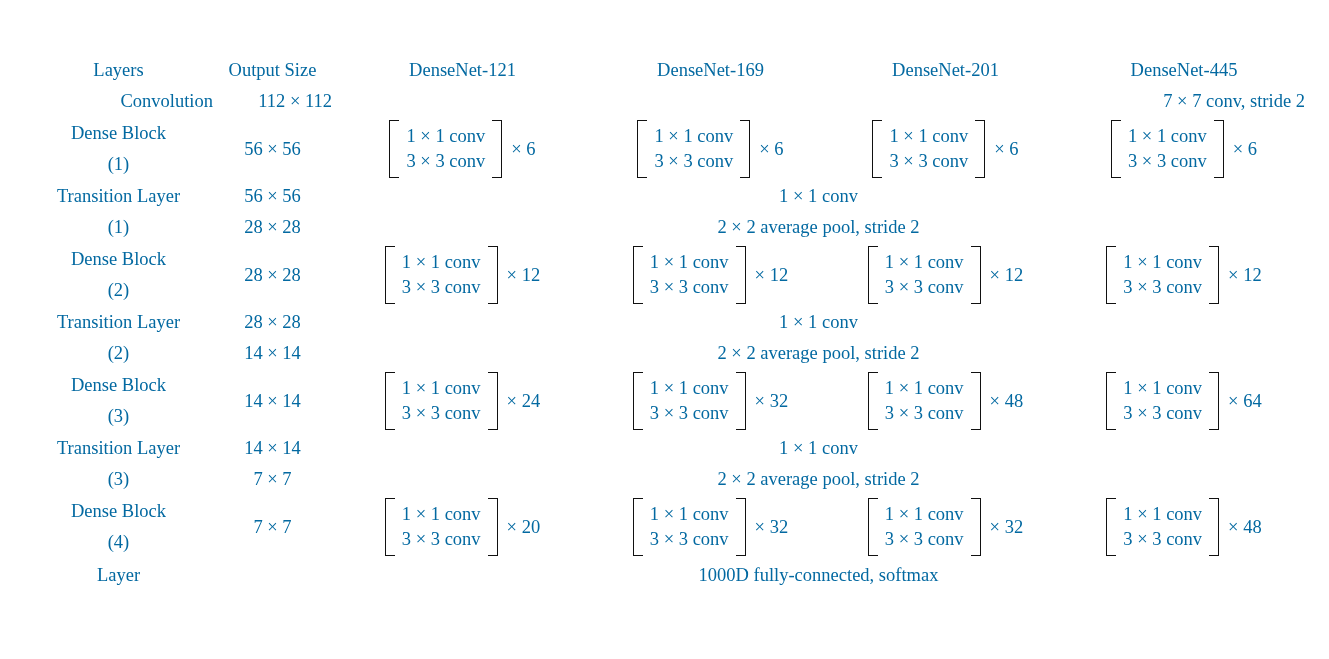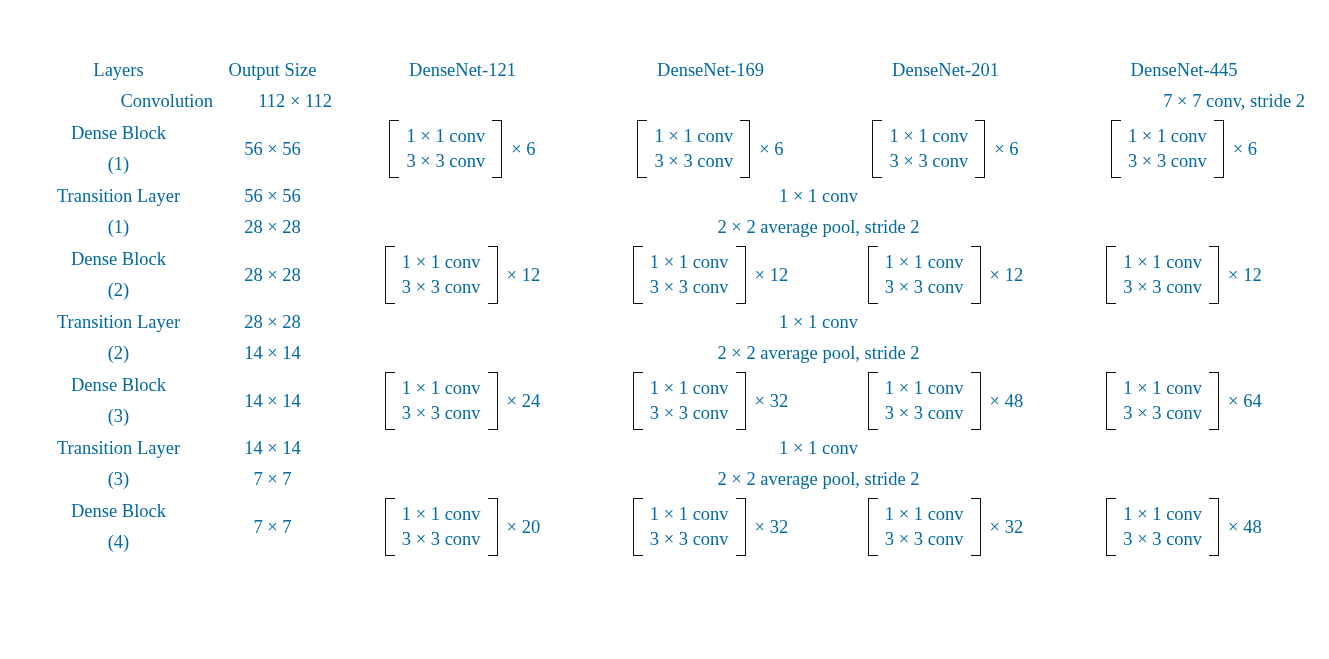--- a/index.html
+++ b/index.html
@@ -429,20 +429,25 @@
                 <div class="mrow">1 × 1 conv</div>
                 <div class="mrow">3 × 3 conv</div>
               </div>
               <div class="bk bk-r"></div>
             </div>
             <div class="mult">× 48</div>
           </div>
         </td>
       </tr>
 
+      <tr class="twoline-b">
+        <td>Layer</td>
+        <td class="rule-mid vl"></td>
+        <td class="rule-mid vl" colspan="4">1000D fully-connected, softmax</td>
+      </tr>
 
       <tr>
         <td class="rule-thick" style="height:0;line-height:0;"></td>
         <td class="rule-thick" style="height:0;line-height:0;"></td>
         <td class="rule-thick" style="height:0;line-height:0;" colspan="4"></td>
       </tr>
 
     </tbody>
   </table>
 </div>

